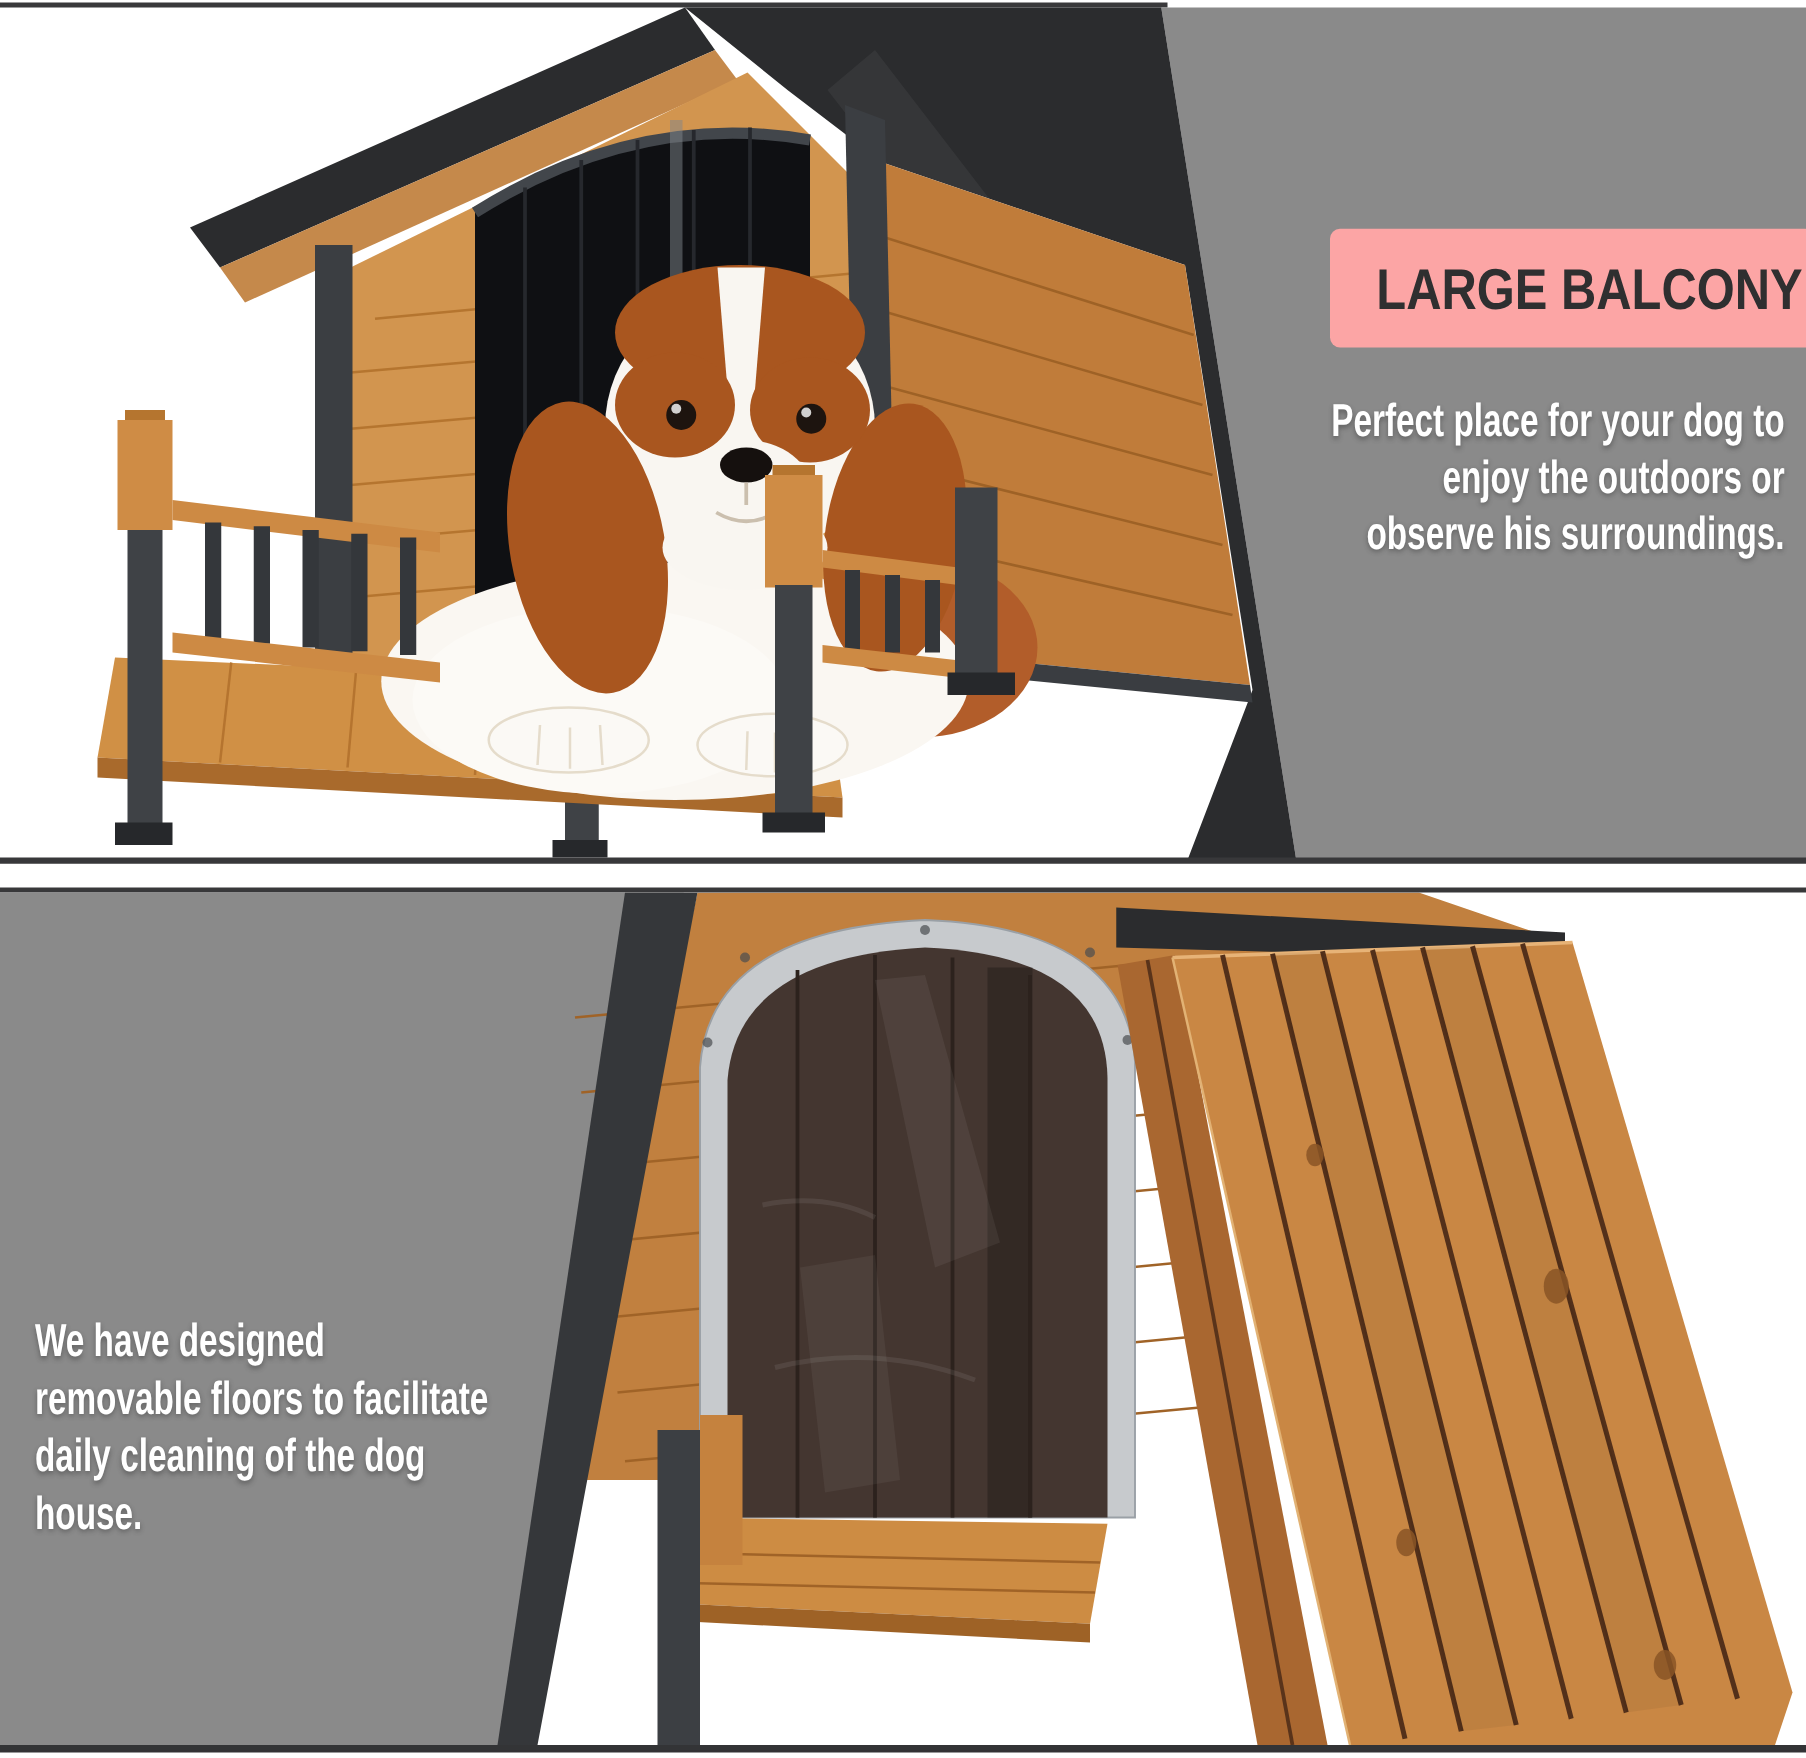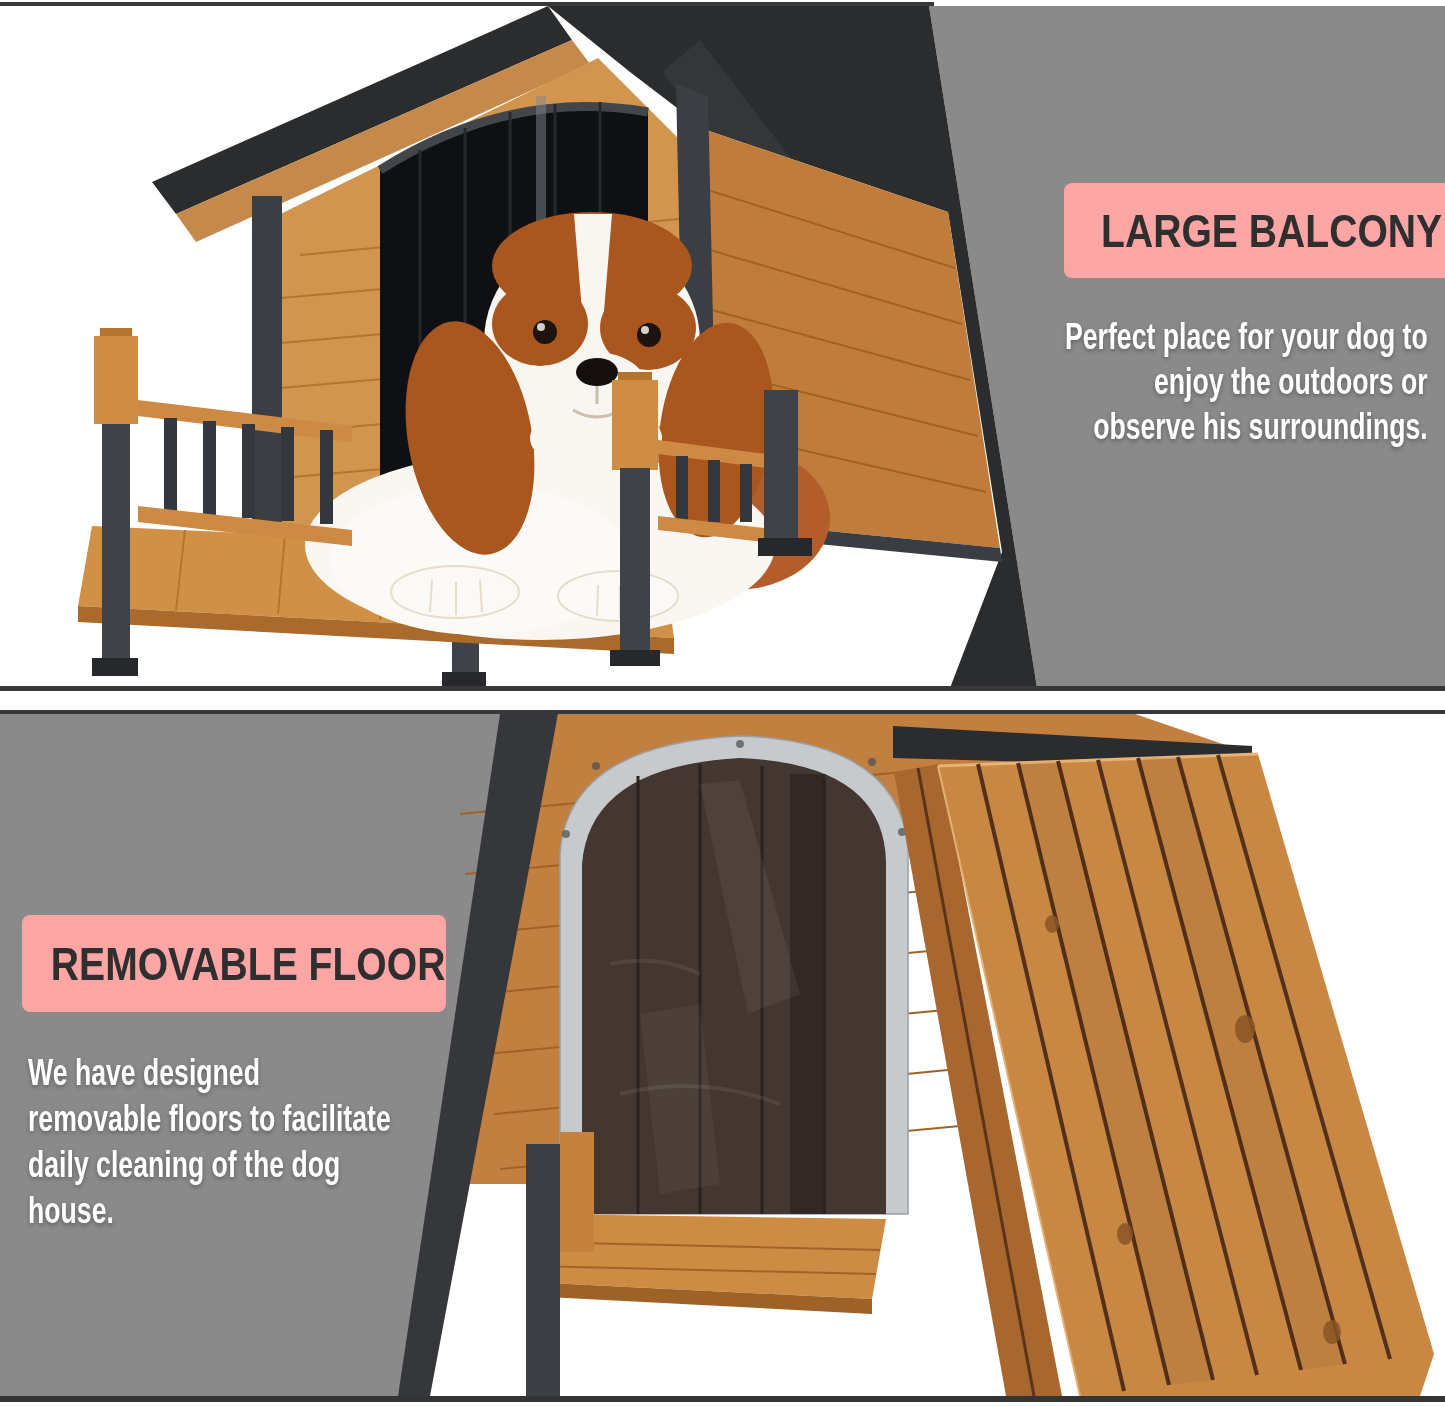--- a/index.html
+++ b/index.html
@@ -250,23 +250,20 @@
 
   <div class="pill top-pill">
     <span class="squeeze">LARGE BALCONY</span>
   </div>
   <div class="desc top-desc">
     <span class="line">Perfect place for your dog to</span>
     <span class="line">enjoy the outdoors or</span>
     <span class="line">observe his surroundings.</span>
   </div>
 
-  <div class="pill bottom-pill">
-    <span class="squeeze">REMOVABLE FLOOR</span>
-  </div>
   <div class="desc bottom-desc">
     <span class="line">We have designed</span>
     <span class="line">removable floors to facilitate</span>
     <span class="line">daily cleaning of the dog</span>
     <span class="line">house.</span>
   </div>
 
 </div>
 
 </body></html>

